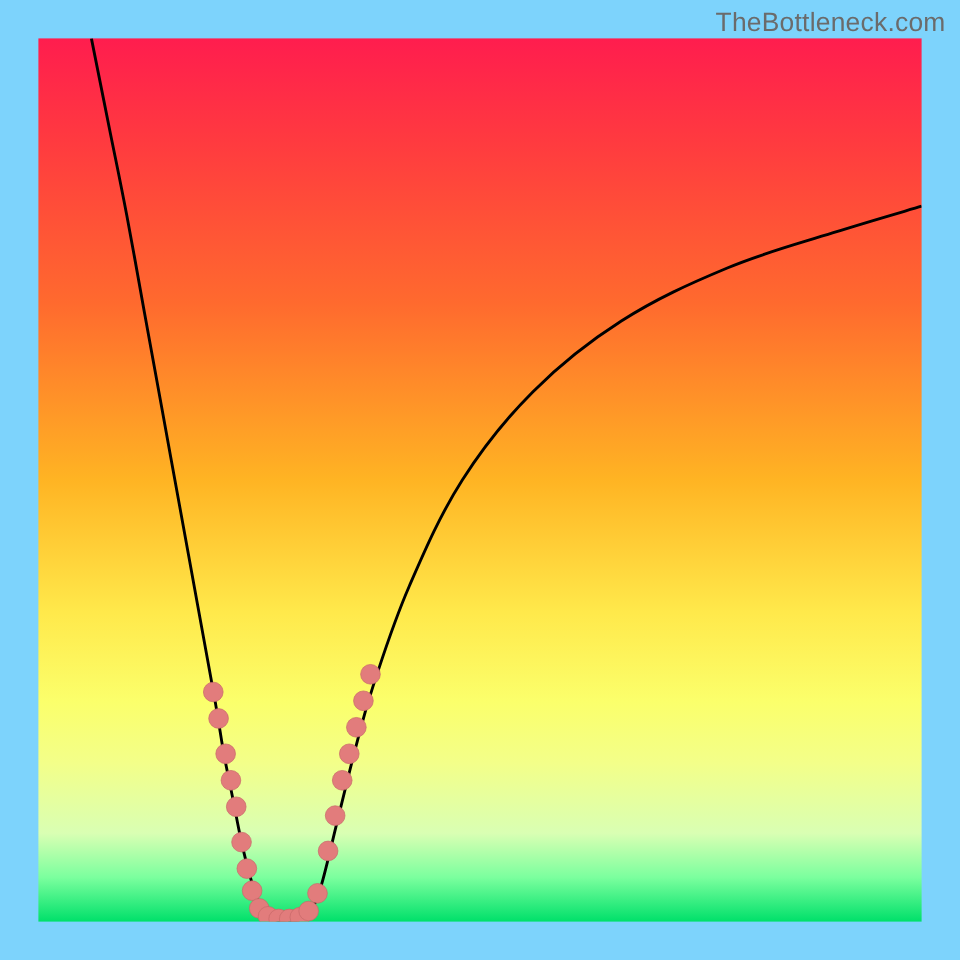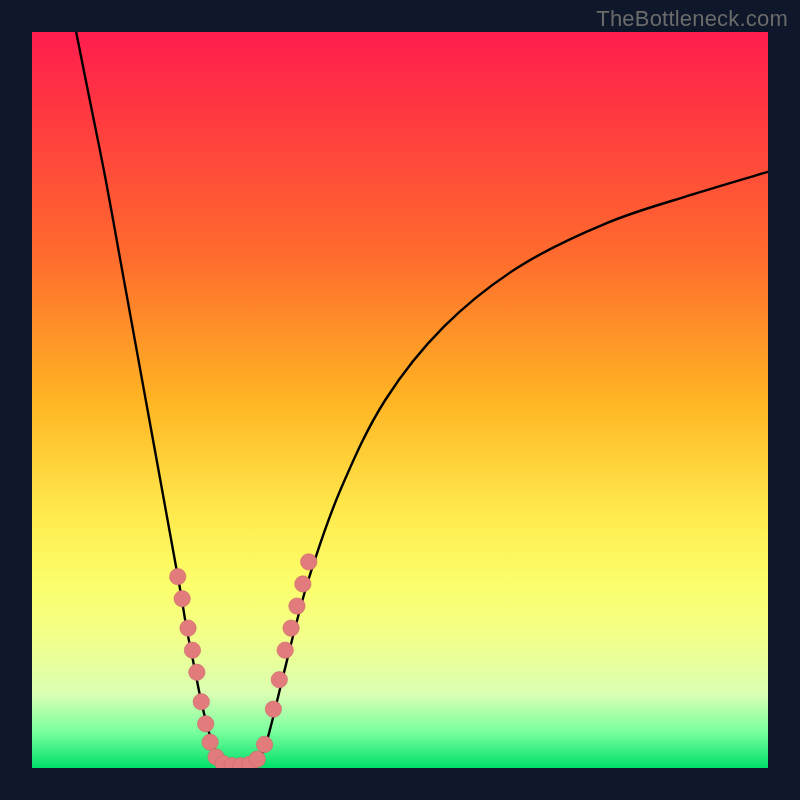--- a/index.html
+++ b/index.html
@@ -10,21 +10,21 @@
     overflow: hidden;
     background: #000;
     font-family: Arial, Helvetica, sans-serif;
   }
   .frame {
     position: absolute;
     left: 0;
     top: 0;
     width: 800px;
     height: 800px;
-    background: #0f172a;
+    background: #7dd3fc;
   }
   .plot {
     position: absolute;
     left: 32px;
     top: 32px;
     width: 736px;
     height: 736px;
     background: linear-gradient(
       to bottom,
       #ff1d4e 0%,

